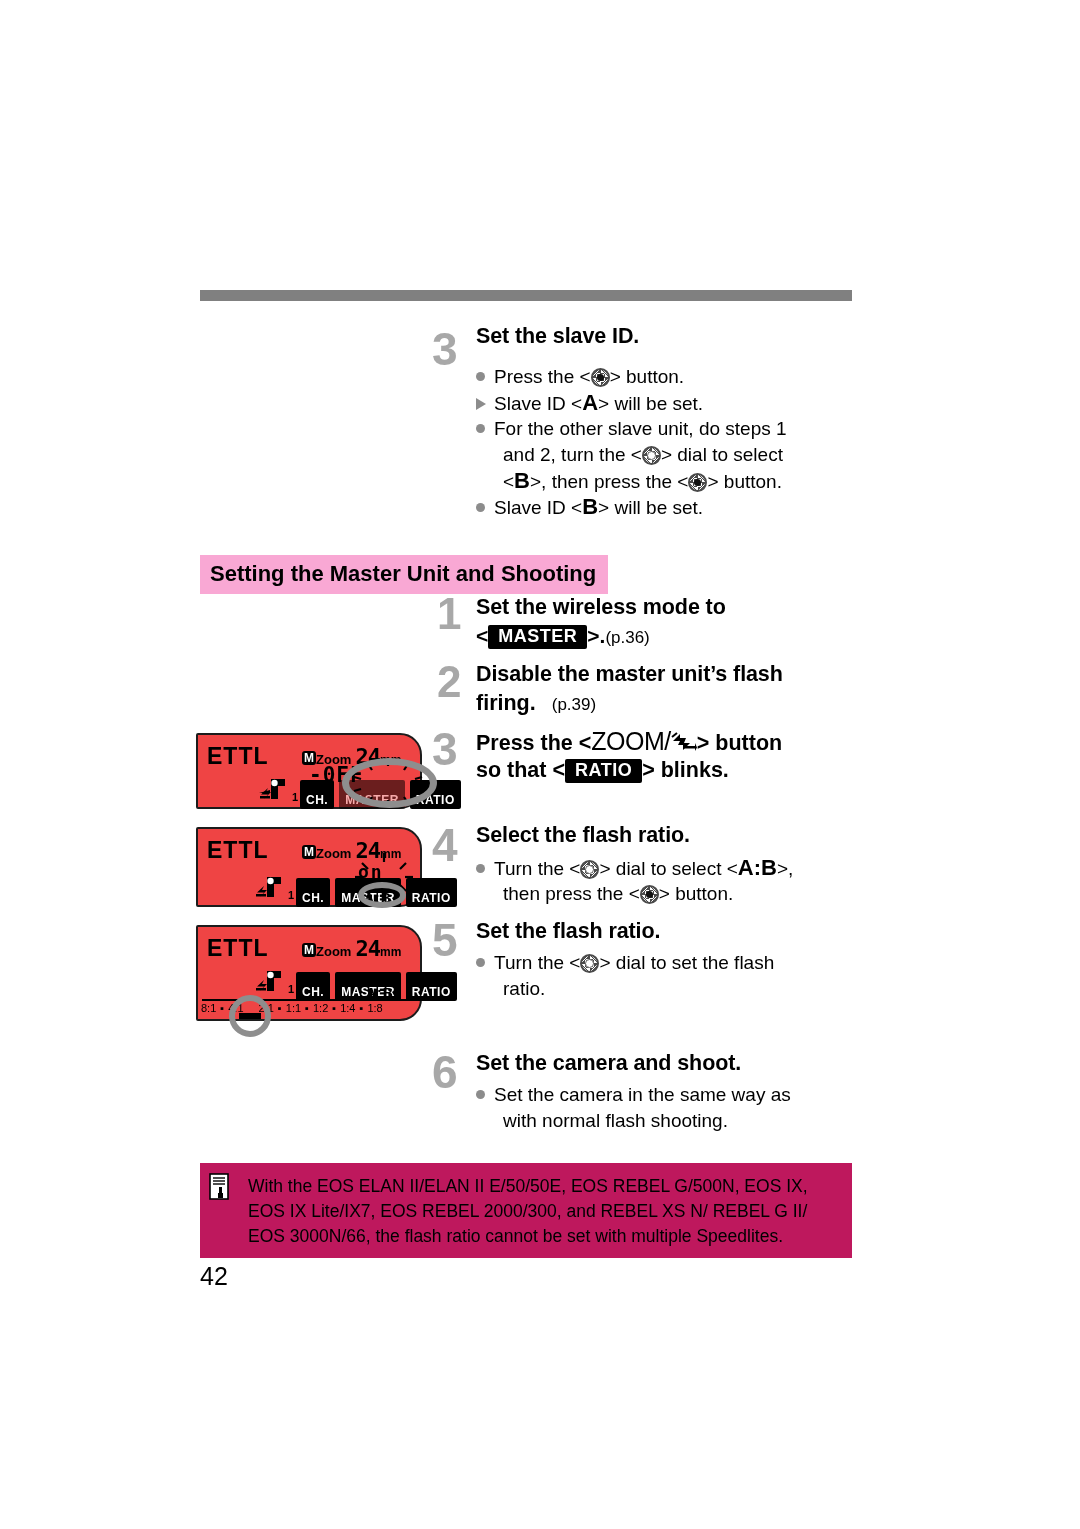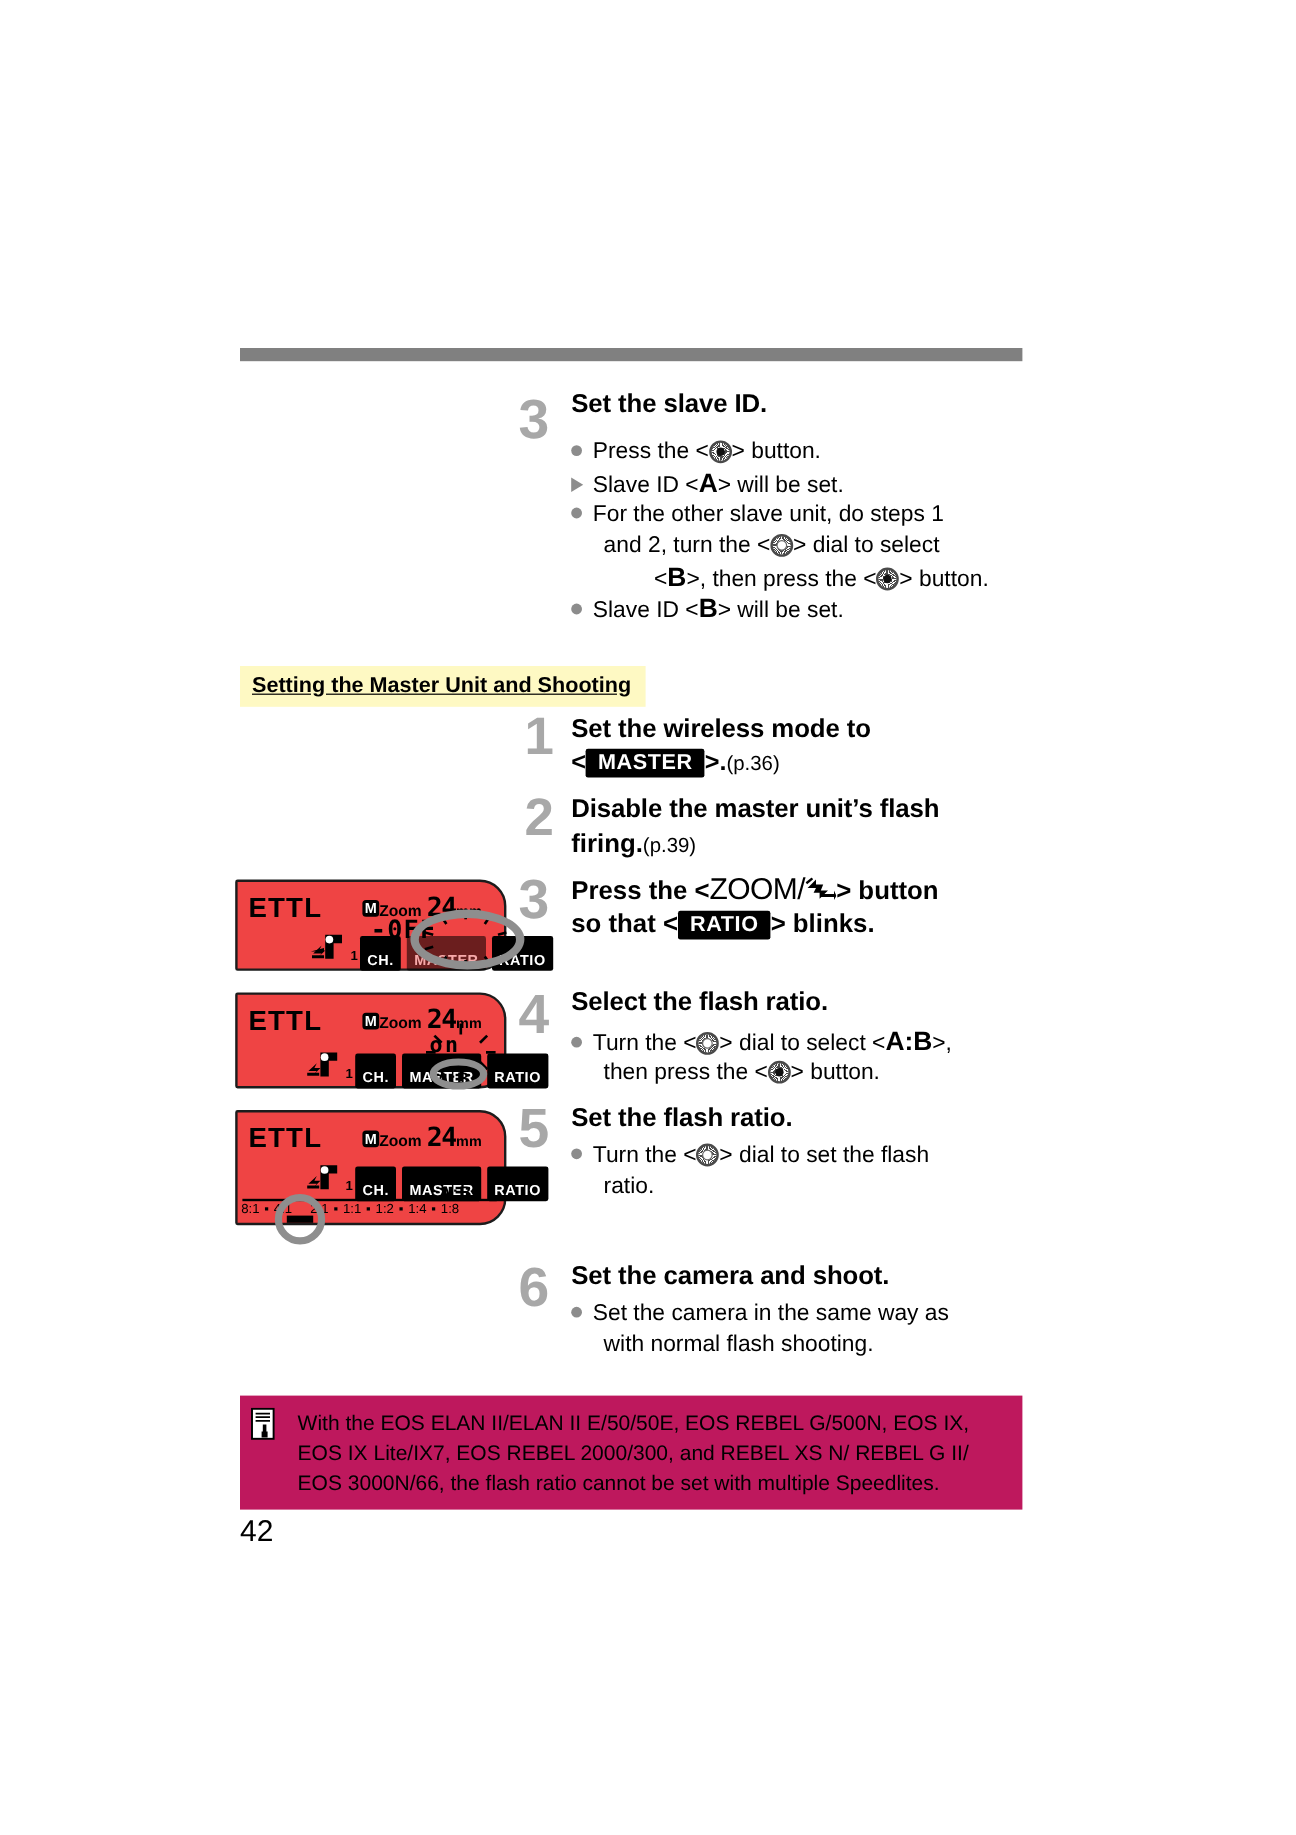--- a/index.html
+++ b/index.html
@@ -48,22 +48,22 @@
   .badge{
     display:inline-block;background:#000;color:#fff;font-weight:bold;
     padding:1px 10px 2px 10px;border-radius:2px;letter-spacing:0.5px;
     vertical-align:1px;
   }
   .badge.master{font-size:18px;}
   .badge.ratio{font-size:18px;}
 
   
   .sect{
-    position:absolute;background:#fef9c3;font-weight:bold;font-size:18px;
-    padding:6px 12px 7px 10px;white-space:nowrap;text-decoration:underline;
+    position:absolute;background:#f9a8d4;font-weight:bold;font-size:22px;
+    padding:6px 12px 7px 10px;white-space:nowrap;
   }
 
   
   .note{
     position:absolute;left:200px;top:1163px;width:652px;height:95px;background:#be185d;
   }
   .note-text{position:absolute;left:48px;top:11px;width:590px;font-size:17.5px;line-height:25px;}
   .note-icon{position:absolute;left:9px;top:10px;width:23px;height:28px;}
 
   .pagenum{position:absolute;left:200px;top:1262px;font-size:25px;}
@@ -119,40 +119,40 @@
   <div class="body" style="position:absolute;left:476px;top:390px;width:390px;">
     <span class="tri"></span><span>Slave ID &lt;</span><span class="ab">A</span><span>&gt; will be set.</span>
   </div>
 
   <div class="body" style="position:absolute;left:476px;top:416px;width:400px;">
     <span class="bullet"></span><span>For the other slave unit, do steps 1</span>
   </div>
   <div class="body" style="position:absolute;left:503px;top:442px;width:400px;">
     <span>and 2, turn the &lt;</span><span class="ico dial"></span><span>&gt; dial to select</span>
   </div>
-  <div class="body" style="position:absolute;left:503px;top:468px;width:400px;margin-left:42px;">
+  <div class="body" style="position:absolute;left:503px;top:468px;width:400px;">
     <span>&lt;</span><span class="ab">B</span><span>&gt;, then press the &lt;</span><span class="ico setbtn"></span><span>&gt; button.</span>
   </div>
 
   <div class="body" style="position:absolute;left:476px;top:494px;width:400px;">
     <span class="bullet"></span><span>Slave ID &lt;</span><span class="ab">B</span><span>&gt; will be set.</span>
   </div>
 
   <div class="sect" style="left:200px;top:555px;">Setting the Master Unit and Shooting</div>
 
   <div class="stepnum" style="left:437px;top:592px;font-size:44px;">1</div>
   <div class="hbold" style="position:absolute;left:476px;top:595px;">Set the wireless mode to</div>
   <div style="position:absolute;left:476px;top:624px;font-size:21px;font-weight:bold;">
     <span>&lt;</span><span class="badge master">MASTER</span><span>&gt;.</span><span class="pref" style="font-weight:normal;">(p.36)</span>
   </div>
 
   <div class="stepnum" style="left:437px;top:660px;font-size:44px;">2</div>
   <div class="hbold" style="position:absolute;left:476px;top:662px;">Disable the master unit’s flash</div>
   <div style="position:absolute;left:476px;top:691px;font-size:21.5px;font-weight:bold;">
-    <span>firing.</span><span class="pref" style="font-weight:normal;">(p.39)</span>
+    <span>firing.</span><span class="pref" style="font-weight:normal;margin-left:16px;">(p.39)</span>
   </div>
 
   <div class="stepnum" style="left:432px;top:726px;font-size:46px;">3</div>
   <div style="position:absolute;left:476px;top:727px;font-size:21.5px;font-weight:bold;white-space:nowrap;">
     <span>Press the &lt;</span><span style="font-weight:normal;font-size:25px;letter-spacing:-0.5px;">ZOOM/</span><span style="display:inline-block;vertical-align:-2px;">
       <svg width="26" height="20" viewBox="0 0 26 20">
         <path d="M2 9 L9 2 L9 6 L15 6 L13 11 L19 11 L12 18 L12 13 L7 13 L9 9 Z" fill="#000"></path>
         <path d="M13 14 L24 14 L24 11 L26 15.5 L24 19 L24 16.5 L13 16.5 Z" fill="#000"></path>
         <path d="M1 5 L6 1" stroke="#000" stroke-width="2"></path>
       </svg>

